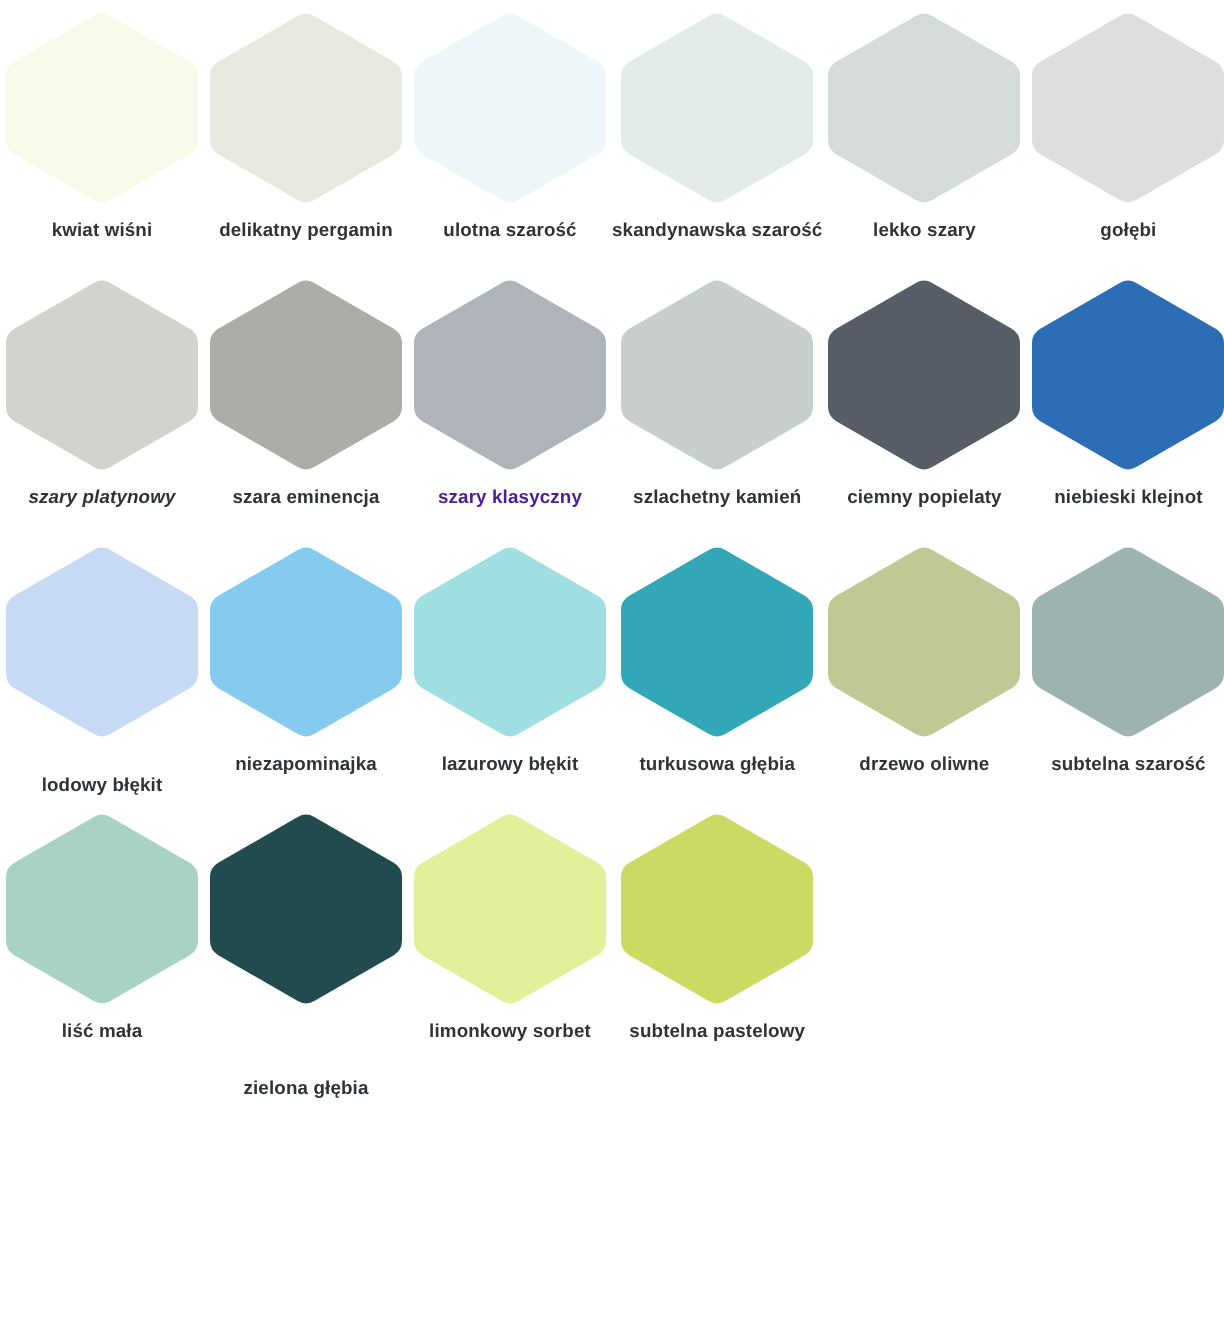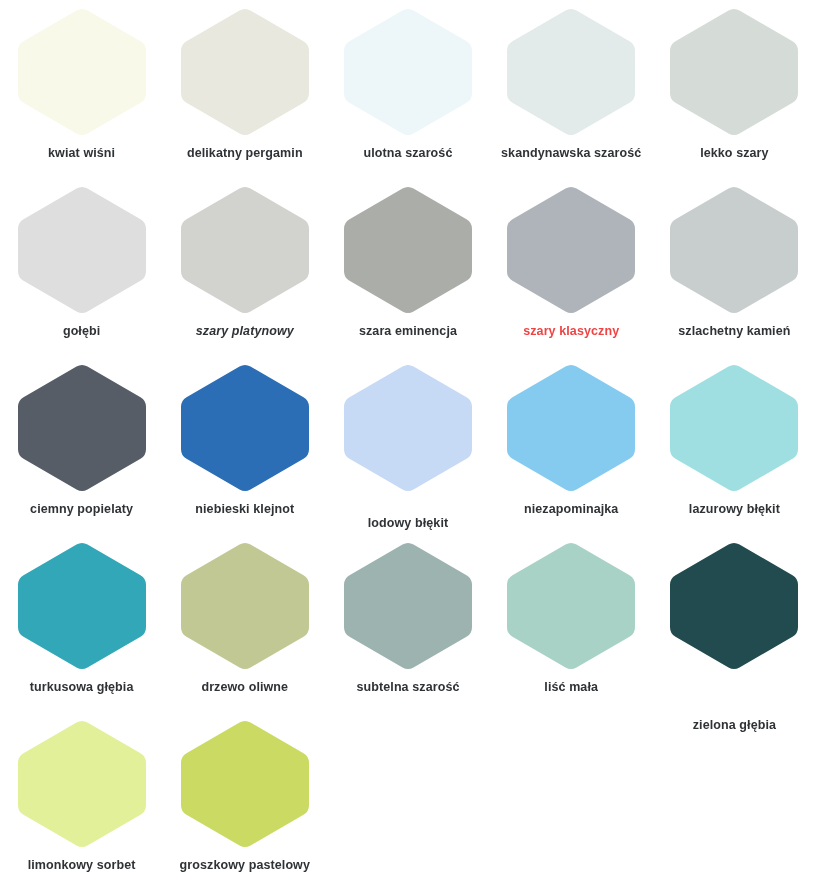--- a/index.html
+++ b/index.html
@@ -9,21 +9,21 @@
   }
   body {
     width: 816px;
     height: 890px;
     font-family: "Liberation Sans", sans-serif;
     overflow: hidden;
   }
   .palette-grid {
     width: 816px;
     display: grid;
-    grid-template-columns: repeat(5, 1fr);
+    grid-template-columns: repeat(6, 1fr);
     grid-template-rows: repeat(5, 178px);
     align-content: start;
   }
   .swatch-cell {
     display: flex;
     flex-direction: column;
     align-items: center;
     justify-content: flex-start;
     padding-top: 8px;
     box-sizing: border-box;
@@ -118,21 +118,21 @@
         </svg>
       </div>
       <div class="swatch-label" style="color: rgb(47, 51, 54);">szara eminencja</div>
     </div>
     <div class="swatch-cell">
       <div class="hex-wrap">
         <svg class="hex" viewBox="0 0 136 128">
           <path d="M 62.5 2.6 Q 68 -0.6 73.5 2.6 L 126.5 33.2 Q 132 36.4 132 42.8 L 132 85.2 Q 132 91.6 126.5 94.8 L 73.5 125.4 Q 68 128.6 62.5 125.4 L 9.5 94.8 Q 4 91.6 4 85.2 L 4 42.8 Q 4 36.4 9.5 33.2 Z" fill="#aeb4ba"></path>
         </svg>
       </div>
-      <div class="swatch-label" style="color: #ef4444;">szary klasyczny</div>
+      <div class="swatch-label" style="color: #4c1d95;">szary klasyczny</div>
     </div>
     <div class="swatch-cell">
       <div class="hex-wrap">
         <svg class="hex" viewBox="0 0 136 128">
           <path d="M 62.5 2.6 Q 68 -0.6 73.5 2.6 L 126.5 33.2 Q 132 36.4 132 42.8 L 132 85.2 Q 132 91.6 126.5 94.8 L 73.5 125.4 Q 68 128.6 62.5 125.4 L 9.5 94.8 Q 4 91.6 4 85.2 L 4 42.8 Q 4 36.4 9.5 33.2 Z" fill="#c8cece"></path>
         </svg>
       </div>
       <div class="swatch-label" style="color: rgb(47, 51, 54);">szlachetny kamień</div>
     </div>
     <div class="swatch-cell">
@@ -222,15 +222,15 @@
         </svg>
       </div>
       <div class="swatch-label" style="color: rgb(47, 51, 54);">limonkowy sorbet</div>
     </div>
     <div class="swatch-cell">
       <div class="hex-wrap">
         <svg class="hex" viewBox="0 0 136 128">
           <path d="M 62.5 2.6 Q 68 -0.6 73.5 2.6 L 126.5 33.2 Q 132 36.4 132 42.8 L 132 85.2 Q 132 91.6 126.5 94.8 L 73.5 125.4 Q 68 128.6 62.5 125.4 L 9.5 94.8 Q 4 91.6 4 85.2 L 4 42.8 Q 4 36.4 9.5 33.2 Z" fill="#cada63"></path>
         </svg>
       </div>
-      <div class="swatch-label" style="color: rgb(47, 51, 54);">groszkowy pastelowy</div>
+      <div class="swatch-label" style="color: rgb(47, 51, 54);">subtelna pastelowy</div>
     </div>
   </div>
 
 </body></html>

